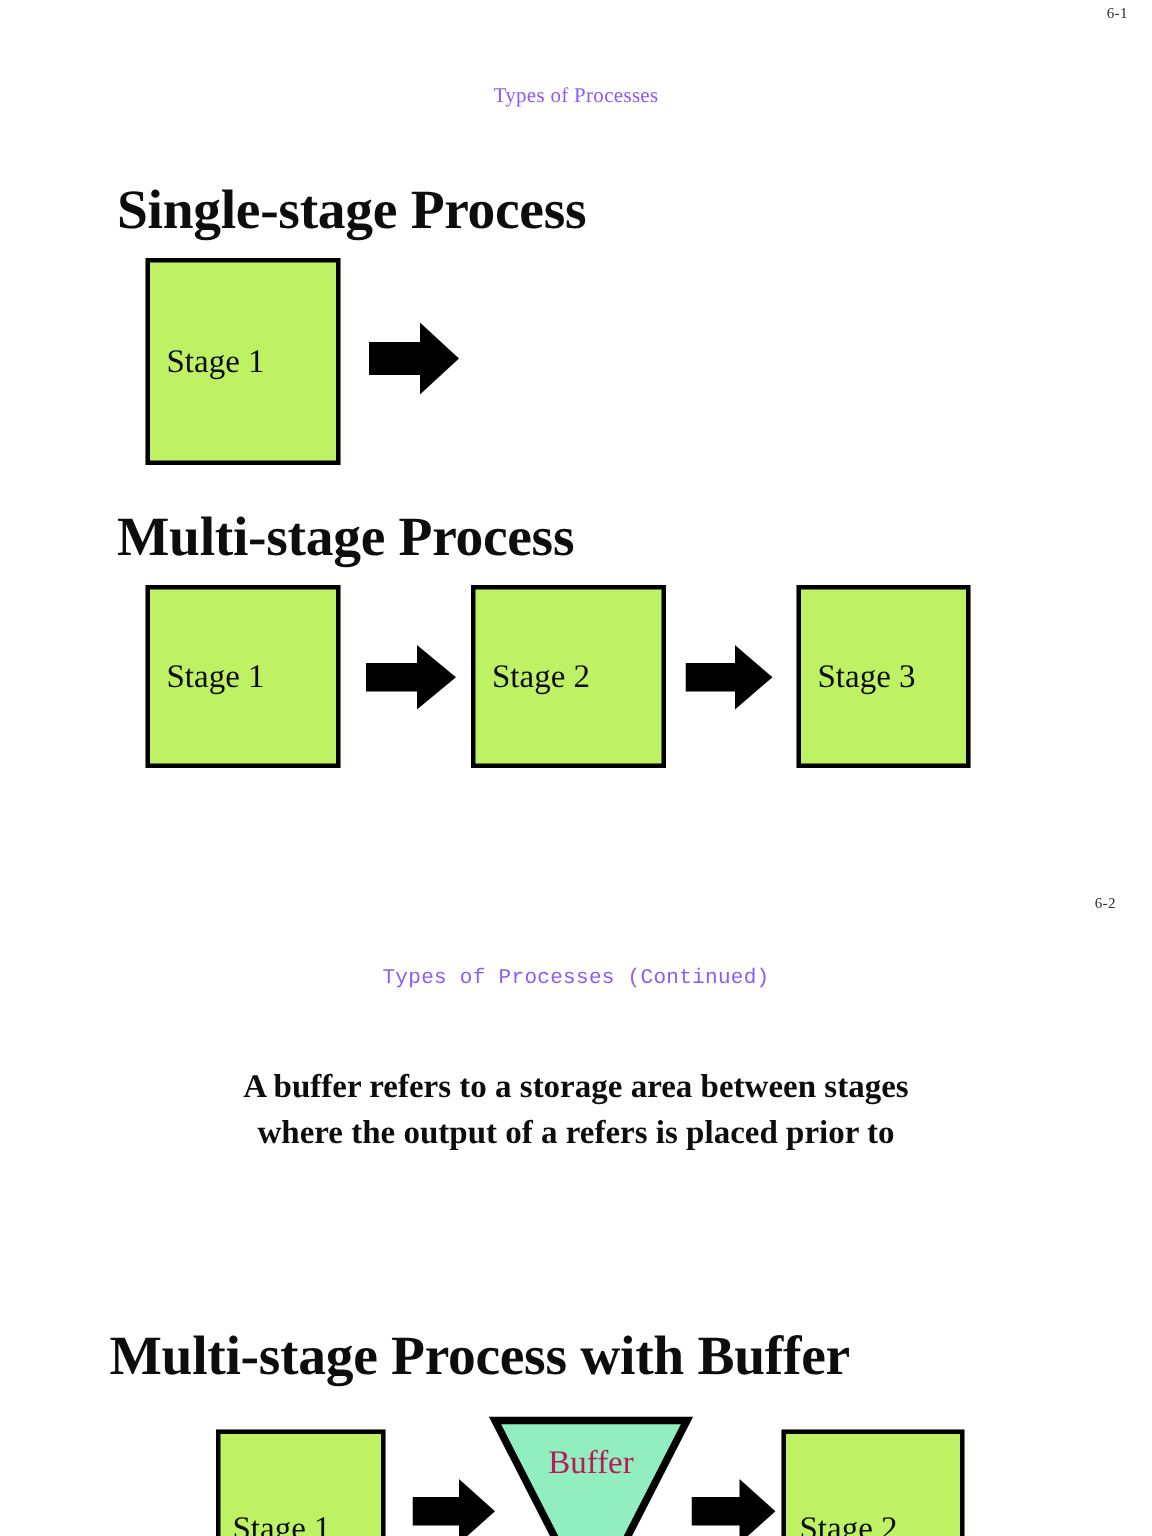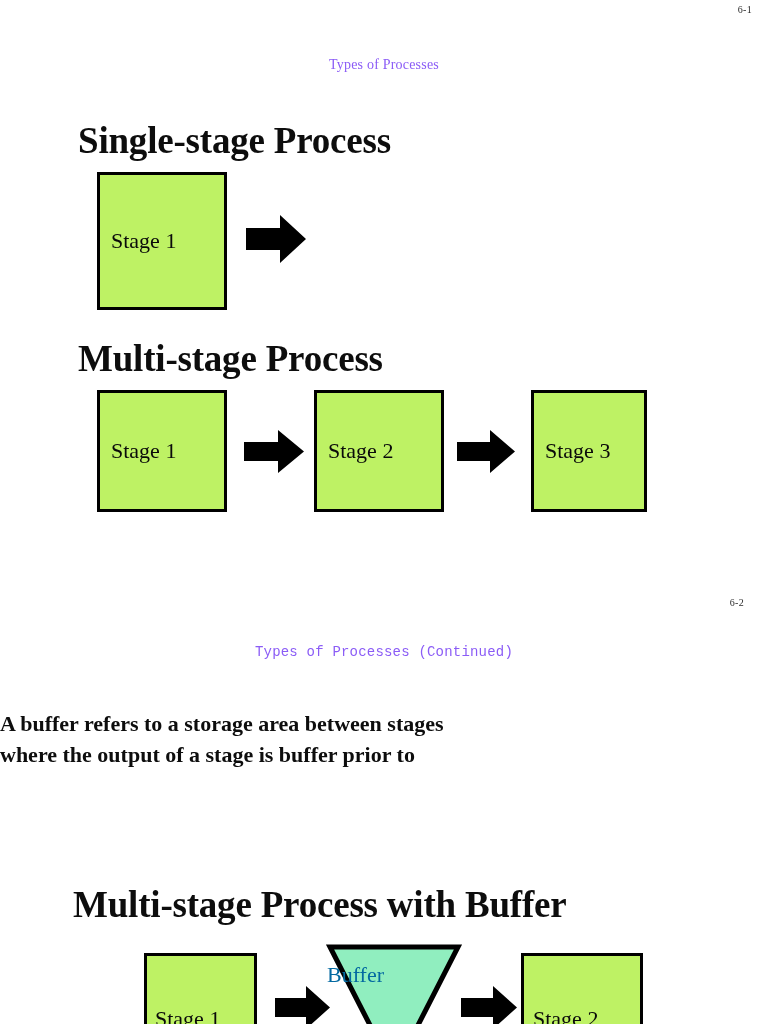--- a/index.html
+++ b/index.html
@@ -49,20 +49,21 @@
     font-size: 37px;
     font-weight: bold;
     color: #0d0d0d;
     letter-spacing: -0.2px;
     white-space: nowrap;
   }
 
   .body-text {
     position: absolute;
     width: 768px;
+    text-align: center;
     font-size: 22px;
     font-weight: bold;
     line-height: 31px;
     color: #0d0d0d;
   }
   .body-text .line { display: block; }
 
   
   .stage-box {
     position: absolute;
@@ -87,22 +88,23 @@
 
   .buffer {
     position: absolute;
   }
   .buffer svg { display: block; overflow: visible; }
   .buffer-label {
     position: absolute;
     top: 18px;
     left: 0;
     width: 100%;
+    text-align: center;
     font-size: 22px;
-    color: #0369a1;
+    color: #be185d;
     white-space: nowrap;
     pointer-events: none;
   }
 </style>
 </head>
 <body>
 
 <div class="page" style="top:0; height:560px;">
 
   <div class="slide-num" style="right:16px; top:4px;">6-1</div>
@@ -150,21 +152,21 @@
 </div>
 
 <div class="page" style="top:560px; height:464px;">
 
   <div class="slide-num" style="right:24px; top:20px;margin-top:17px;">6-2</div>
 
   <div class="slide-title" style="top:84px;font-family:Liberation Mono, monospace;">Types of Processes (Continued)</div>
 
   <div class="body-text" style="top:148px;">
     <span class="line">A buffer refers to a storage area between stages</span>
-    <span class="line">where the output of a stage is buffer prior to</span>
+    <span class="line">where the output of a refers is placed prior to</span>
   </div>
 
   <div class="section-head" style="left:73px; top:323px;">Multi-stage Process with Buffer</div>
 
   <div class="stage-box" style="left:144px; top:393px; width:113px; height:122px;">
     <span class="stage-label" style="position:absolute; top:52px; left:0; padding-left:8px;">Stage 1</span>
   </div>
 
   <span class="arrow" style="left:275px; top:425px;">
     <svg width="55" height="45" viewBox="0 0 55 45" aria-hidden="true">

